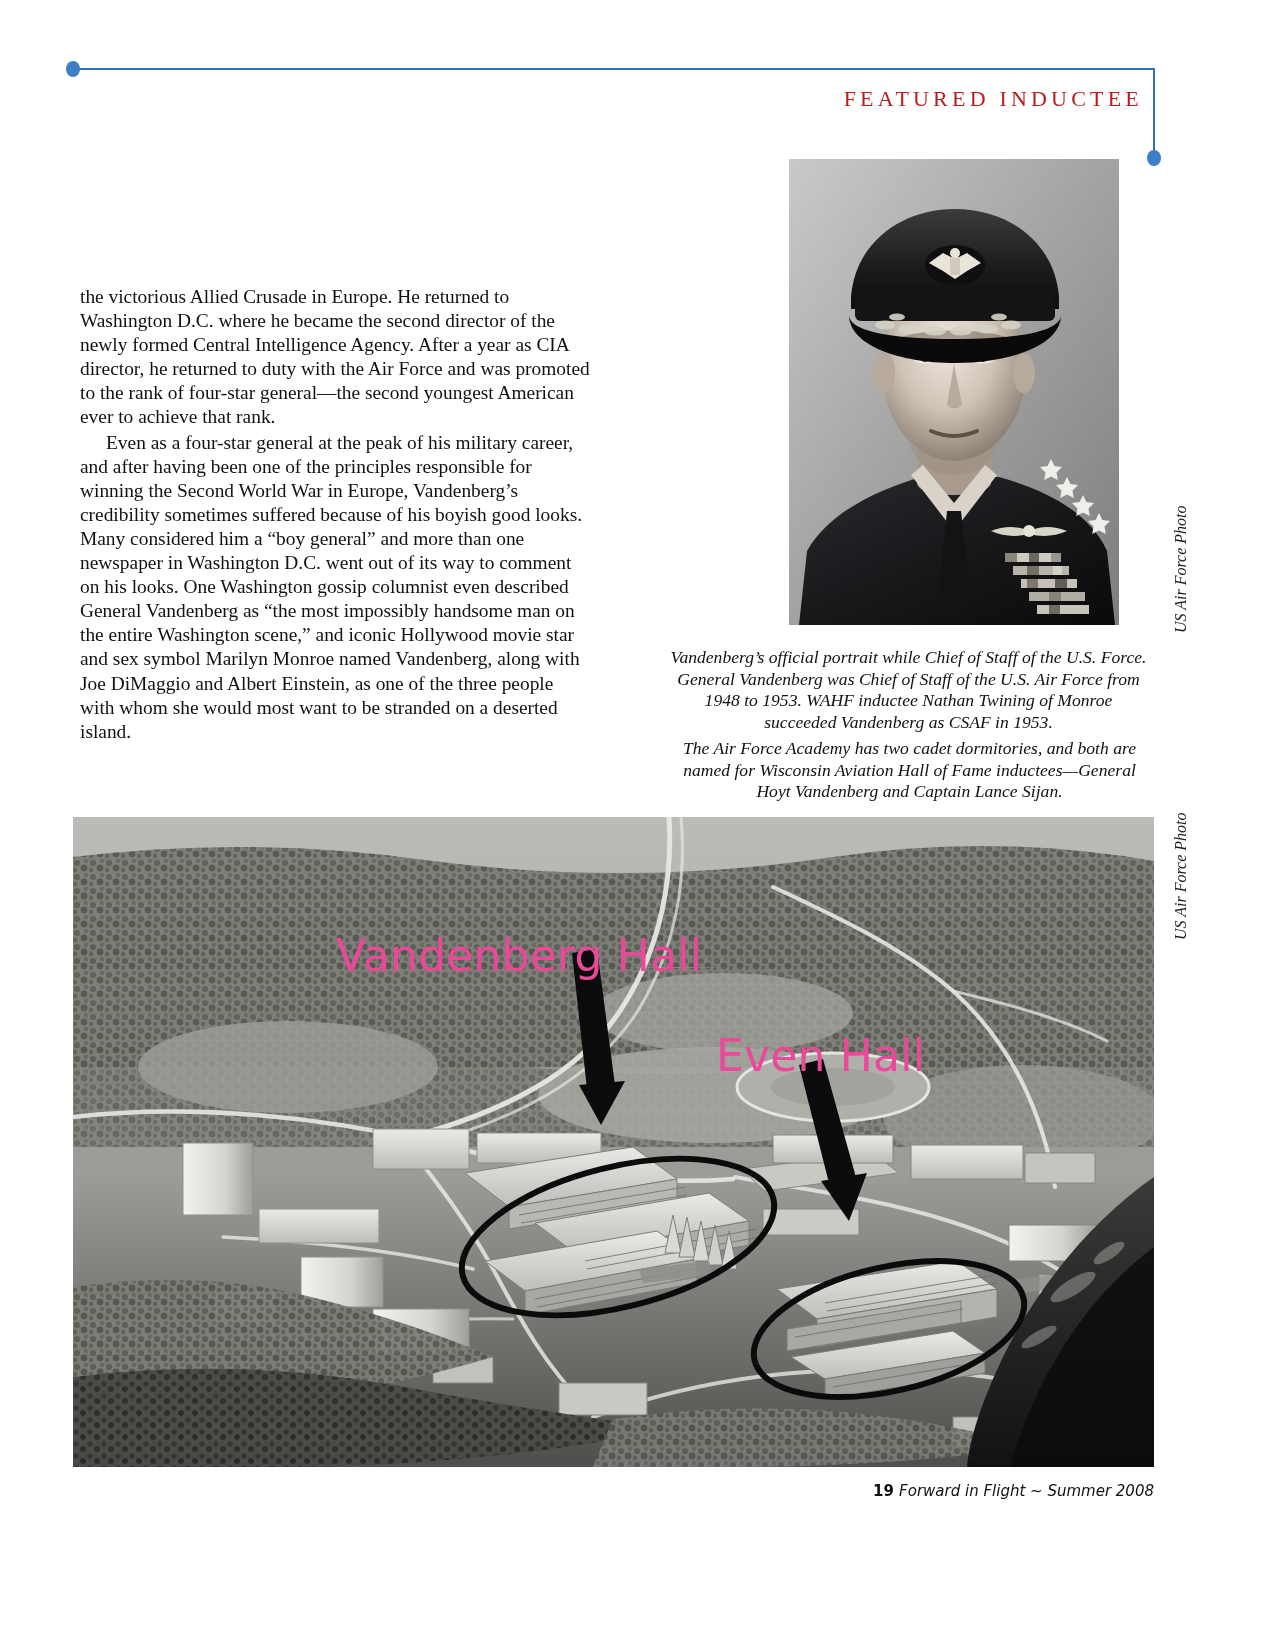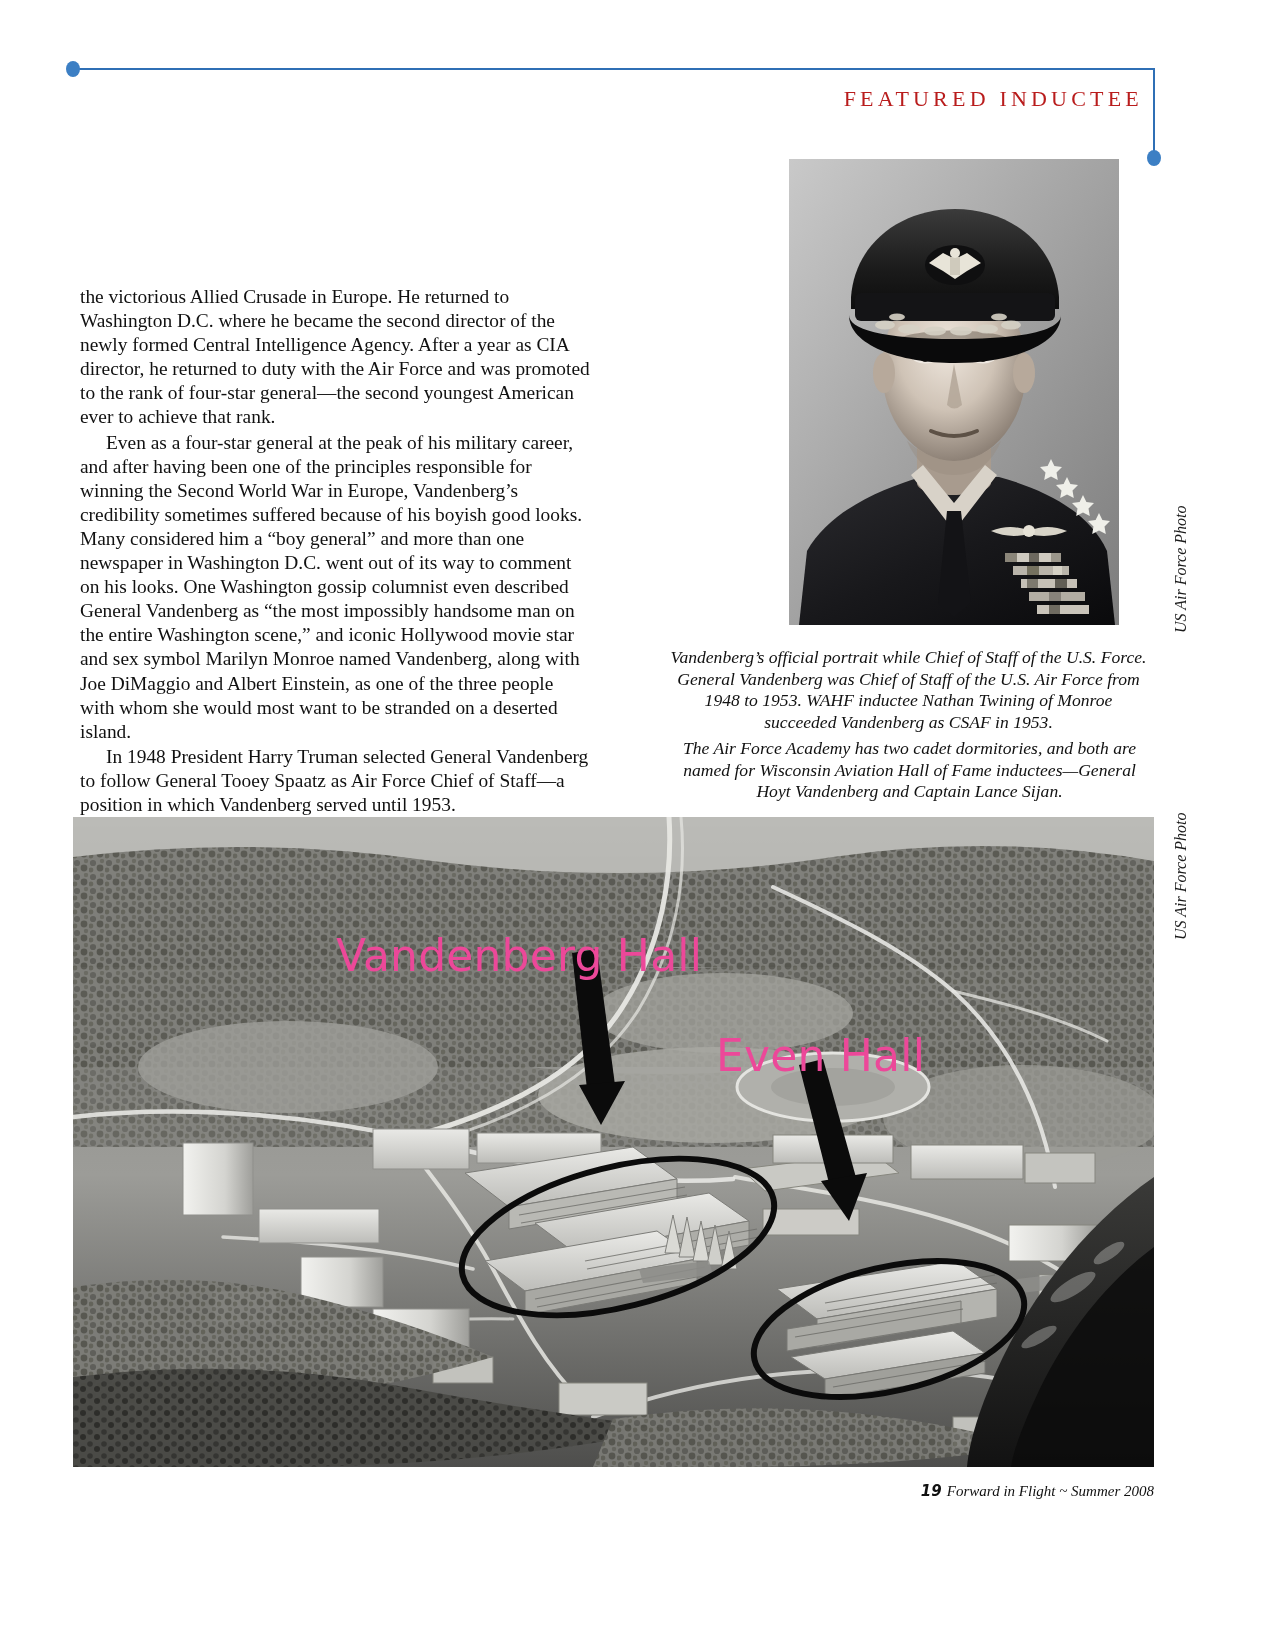--- a/index.html
+++ b/index.html
@@ -132,36 +132,35 @@
   
   .footer {
     position: absolute;
     right: 121px;
     top: 1482px;
     font-family: "DejaVu Sans", "Liberation Sans", sans-serif;
     font-size: 15px;
     color: #111111;
     white-space: nowrap;
   }
-  .footer .pagenum { font-weight: bold; font-style: italic; }
-  .footer .pubinfo { font-style: italic; font-family: Liberation Serif, serif; }
+  .footer .pagenum { font-weight: bold; }
+  .footer .pubinfo { font-style: italic; }
 </style>
 </head>
 <body>
 
 <div class="header-rule"></div>
 <div class="header-rule-v"></div>
 <div class="dot dot-left"></div>
 <div class="dot dot-right"></div>
 <div class="header-title">FEATURED INDUCTEE</div>
 
 <div class="body-column">
   <p>the victorious Allied Crusade in Europe. He returned to Washington D.C. where he became the second director of the newly formed Central Intelligence Agency. After a year as CIA director, he returned to duty with the Air Force and was promoted to the rank of four-star general—the second youngest American ever to achieve that rank.</p>
   <p>Even as a four-star general at the peak of his military career, and after having been one of the principles responsible for winning the Second World War in Europe, Vandenberg’s credibility sometimes suffered because of his boyish good looks. Many considered him a “boy general” and more than one newspaper in Washington D.C. went out of its way to comment on his looks. One Washington gossip columnist even described General Vandenberg as “the most impossibly handsome man on the entire Washington scene,” and iconic Hollywood movie star and sex symbol Marilyn Monroe named Vandenberg, along with Joe DiMaggio and Albert Einstein, as one of the three people with whom she would most want to be stranded on a deserted island.</p>
-  <p>In 1948 President Harry Truman selected General Vandenberg to follow General Tooey Spaatz as Air Force Chief of Staff—a position in which Vandenberg served until 1953.</p>
 </div>
 
 <div class="portrait-frame">
   <svg class="portrait-art" viewBox="0 0 330 466" preserveAspectRatio="none">
     <defs>
       <linearGradient id="bgGrad" x1="0" y1="0" x2="1" y2="1">
         <stop offset="0%" stop-color="#c9c9c9"></stop>
         <stop offset="45%" stop-color="#a6a6a6"></stop>
         <stop offset="100%" stop-color="#7d7d7d"></stop>
       </linearGradient>

